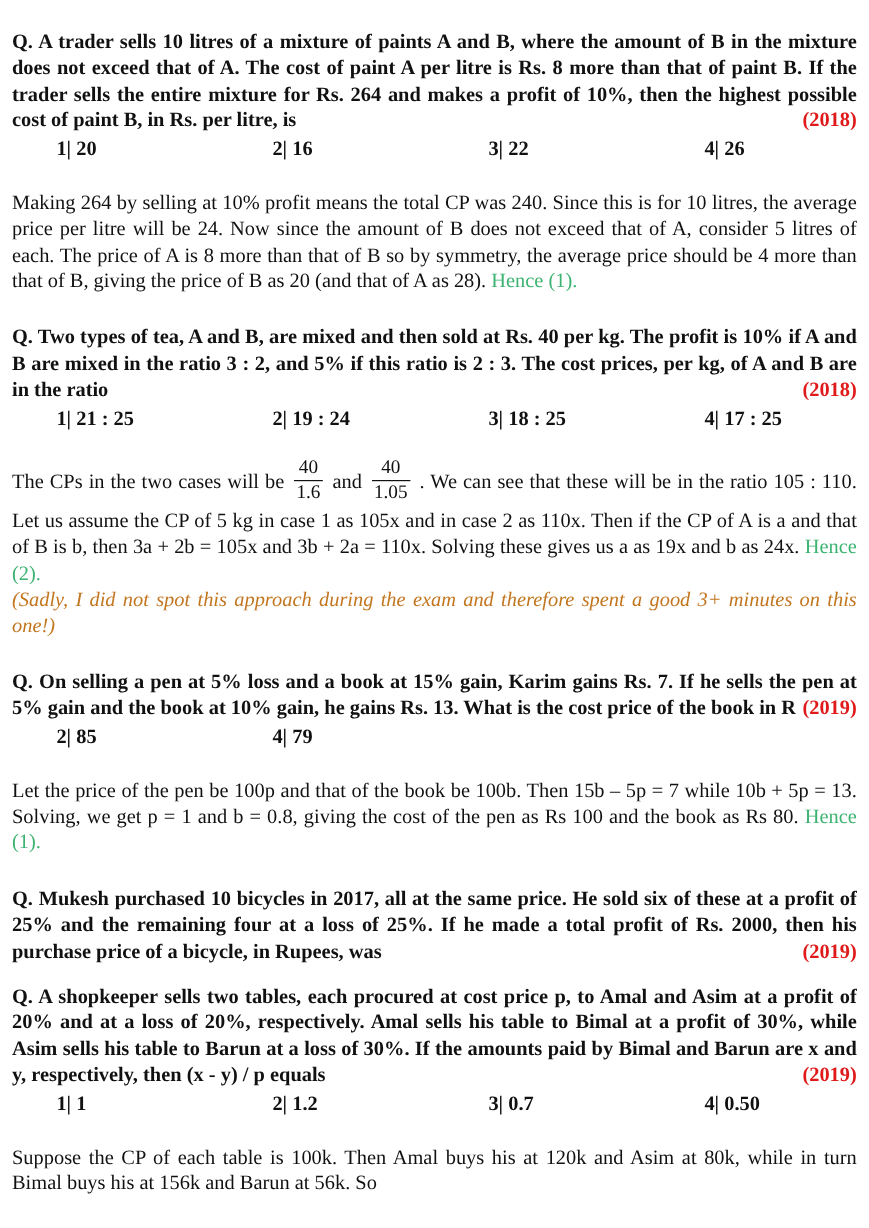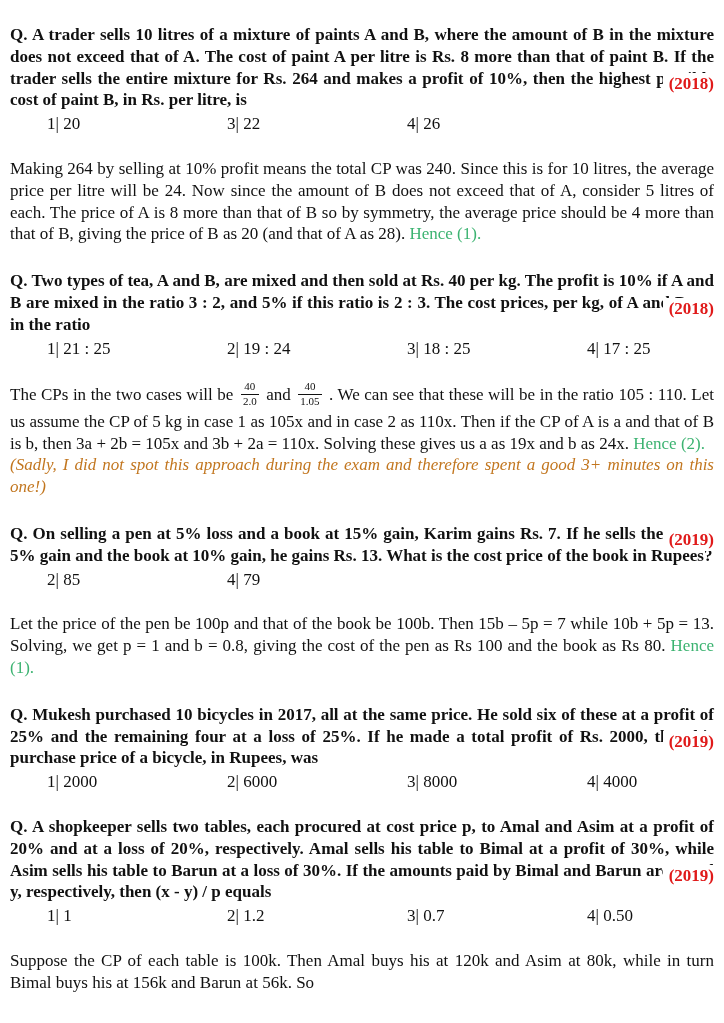--- a/index.html
+++ b/index.html
@@ -25,48 +25,48 @@
   .question {
     font-weight: bold;
     text-align: justify;
     position: relative;
     margin: 16px 0 2px 0;
     padding-right: 0;
   }
   .question .year {
     position: absolute;
     right: 0;
-    bottom: 16px;
+    bottom: 0;
     color: var(--year-red);
     font-weight: bold;
     background: var(--paper);
     padding-left: 6px;
   }
   .options {
     display: grid;
     grid-template-columns: 180px 180px 180px auto;
     margin: 0 0 23px 37px;
-    font-weight: normal;
+    font-weight: bold;
   }
   .solution {
     text-align: justify;
     margin: 0 0 25px 0;
   }
   .hence { color: var(--hence-green); }
   .note {
     display: block;
     color: var(--note-orange);
     font-style: italic;
   }
   .frac {
     display: inline-flex;
     flex-direction: column;
     vertical-align: middle;
     text-align: center;
-    font-size: 11px;
+    font-size: 16px;
     line-height: 1.25;
     margin: 0 3px;
     position: relative;
     top: -2px;
   }
   .frac .num {
     display: block;
     border-bottom: 1px solid var(--ink);
     padding: 0 2px;
   }
@@ -74,60 +74,55 @@
 </style>
 </head>
 <body>
 
 <main>
 
   <section>
     <p class="question"><span>Q. A trader sells 10 litres of a mixture of paints A and B, where the amount of B in the mixture does not exceed that of A. The cost of paint A per litre is Rs. 8 more than that of paint B. If the trader sells the entire mixture for Rs. 264 and makes a profit of 10%, then the highest possible cost of paint B, in Rs. per litre, is</span><span class="year">(2018)</span></p>
     <div class="options">
       <span>1| 20</span>
+      <span>2| 16</span>
       <span>3| 22</span>
       <span>4| 26</span>
     </div>
     <p class="solution"><span>Making 264 by selling at 10% profit means the total CP was 240. Since this is for 10 litres, the average price per litre will be 24. Now since the amount of B does not exceed that of A, consider 5 litres of each. The price of A is 8 more than that of B so by symmetry, the average price should be 4 more than that of B, giving the price of B as 20 (and that of A as 28). </span><span class="hence">Hence (1).</span></p>
   </section>
 
   <section>
     <p class="question"><span>Q. Two types of tea, A and B, are mixed and then sold at Rs. 40 per kg. The profit is 10% if A and B are mixed in the ratio 3 : 2, and 5% if this ratio is 2 : 3. The cost prices, per kg, of A and B are in the ratio</span><span class="year">(2018)</span></p>
     <div class="options">
       <span>1| 21 : 25</span>
       <span>2| 19 : 24</span>
       <span>3| 18 : 25</span>
       <span>4| 17 : 25</span>
     </div>
     <p class="solution"><span>The CPs in the two cases will be </span><span class="frac">
           <span class="num">40</span>
-          <span class="den">2.0</span>
+          <span class="den">1.6</span>
         </span><span> and </span><span class="frac">
           <span class="num">40</span>
           <span class="den">1.05</span>
         </span><span> . We can see that these will be in the ratio 105 : 110. Let us assume the CP of 5 kg in case 1 as 105x and in case 2 as 110x. Then if the CP of A is a and that of B is b, then 3a + 2b = 105x and 3b + 2a = 110x. Solving these gives us a as 19x and b as 24x. </span><span class="hence">Hence (2).</span><span class="note">(Sadly, I did not spot this approach during the exam and therefore spent a good 3+ minutes on this one!)</span></p>
   </section>
 
   <section>
     <p class="question"><span>Q. On selling a pen at 5% loss and a book at 15% gain, Karim gains Rs. 7. If he sells the pen at 5% gain and the book at 10% gain, he gains Rs. 13. What is the cost price of the book in Rupees?</span> <span class="year">(2019)</span></p>
     <div class="options">
       <span>2| 85</span>
       <span>4| 79</span>
     </div>
     <p class="solution"><span>Let the price of the pen be 100p and that of the book be 100b. Then 15b – 5p = 7 while 10b + 5p = 13. Solving, we get p = 1 and b = 0.8, giving the cost of the pen as Rs 100 and the book as Rs 80. </span><span class="hence">Hence (1).</span></p>
   </section>
 
   <section>
     <p class="question"><span>Q. Mukesh purchased 10 bicycles in 2017, all at the same price. He sold six of these at a profit of 25% and the remaining four at a loss of 25%. If he made a total profit of Rs. 2000, then his purchase price of a bicycle, in Rupees, was</span><span class="year">(2019)</span></p>
-    <div class="options">
-      <span>1| 2000</span>
-      <span>2| 6000</span>
-      <span>3| 8000</span>
-      <span>4| 4000</span>
-    </div>
   </section>
 
   <section>
     <p class="question"><span>Q. A shopkeeper sells two tables, each procured at cost price p, to Amal and Asim at a profit of 20% and at a loss of 20%, respectively. Amal sells his table to Bimal at a profit of 30%, while Asim sells his table to Barun at a loss of 30%. If the amounts paid by Bimal and Barun are x and y, respectively, then (x - y) / p equals</span><span class="year">(2019)</span></p>
     <div class="options">
       <span>1| 1</span>
       <span>2| 1.2</span>
       <span>3| 0.7</span>
       <span>4| 0.50</span>
     </div>

